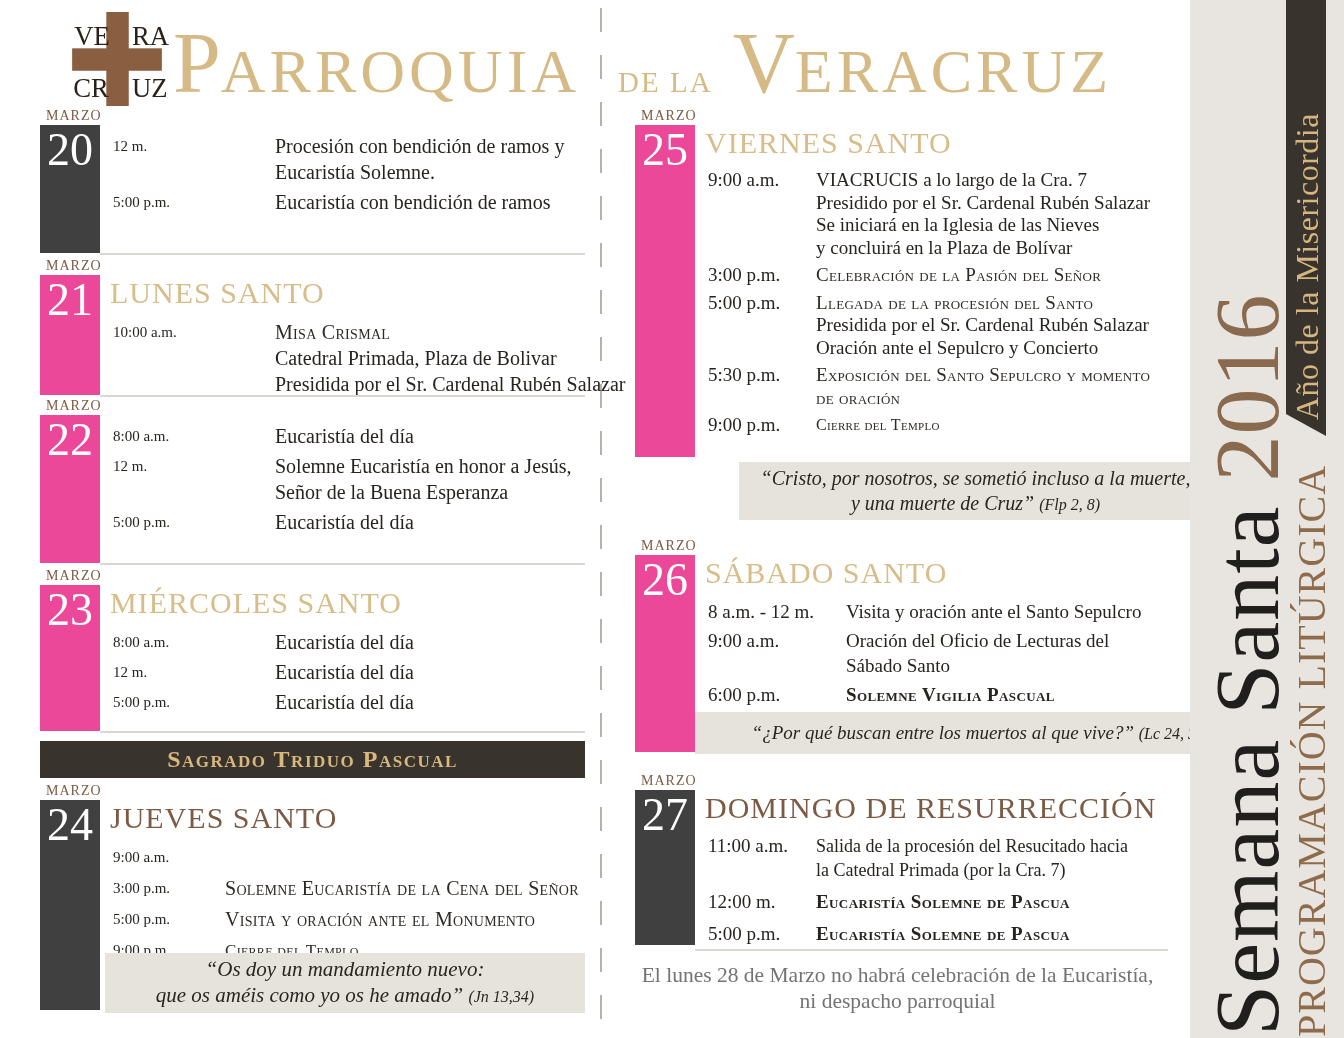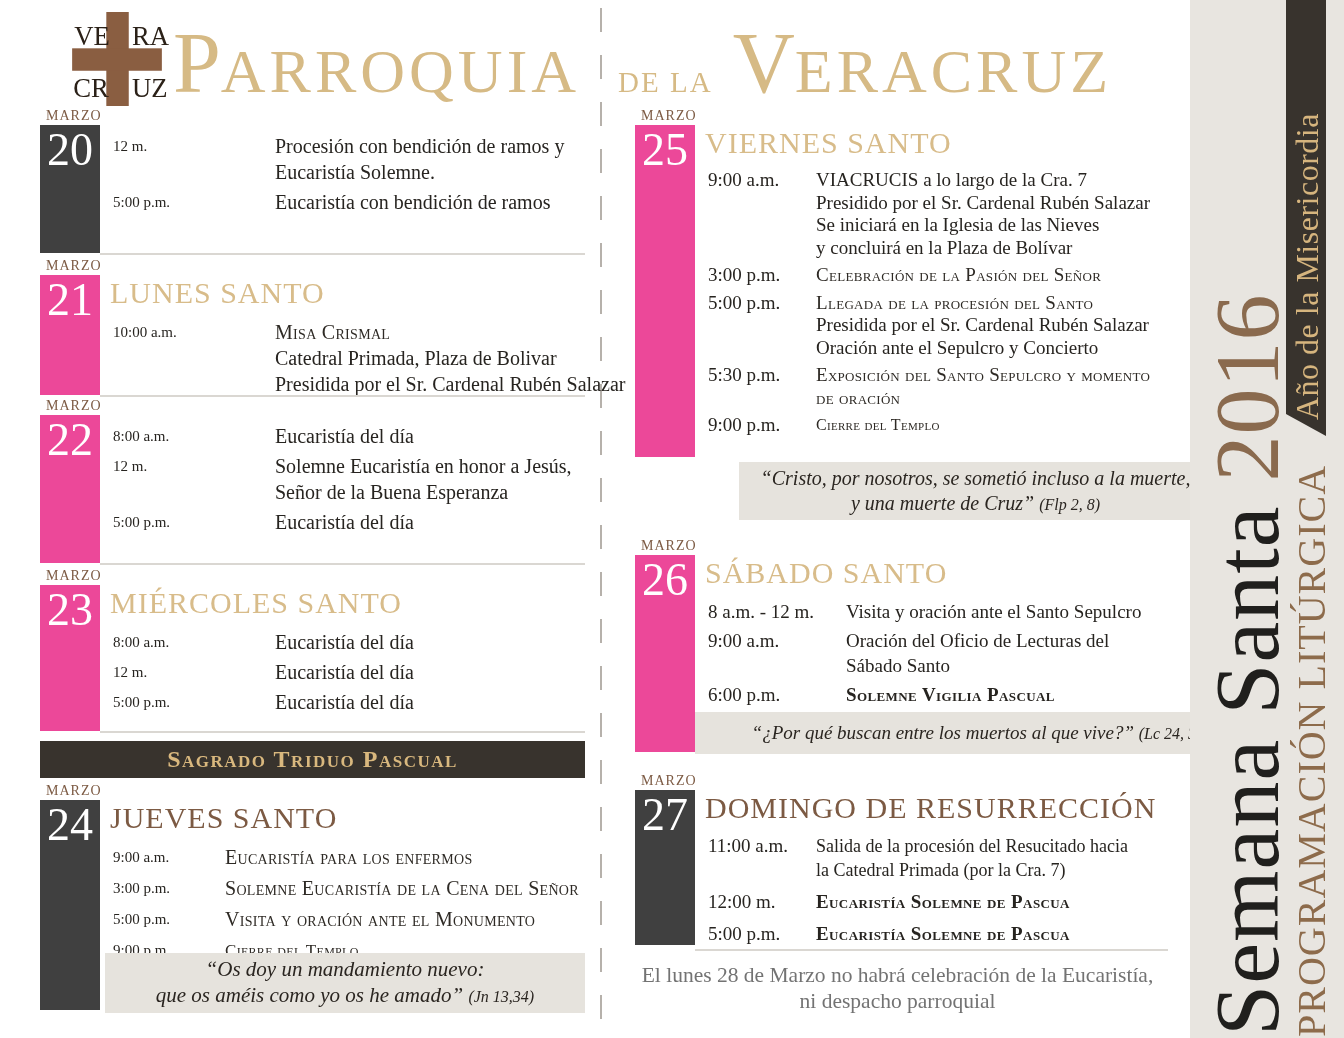--- a/index.html
+++ b/index.html
@@ -211,23 +211,20 @@
     <div class="marzo">MARZO</div>
     <div class="body">
       <div class="dateblock blk-brown">
           <span class="num">24</span>
         </div>
       <div class="content">
         <h2 class="daytitle title-brown">JUEVES SANTO</h2>
         <div class="events">
             <div class="event">
               <div class="time">9:00 a.m.</div>
-              <div class="desc">
-                <div class="ln sc">Eucaristía para los enfermos</div>
-              </div>
             </div>
             <div class="event">
               <div class="time">3:00 p.m.</div>
               <div class="desc">
                 <div class="ln sc">Solemne Eucaristía de la Cena del Señor</div>
               </div>
             </div>
             <div class="event">
               <div class="time">5:00 p.m.</div>
               <div class="desc">

